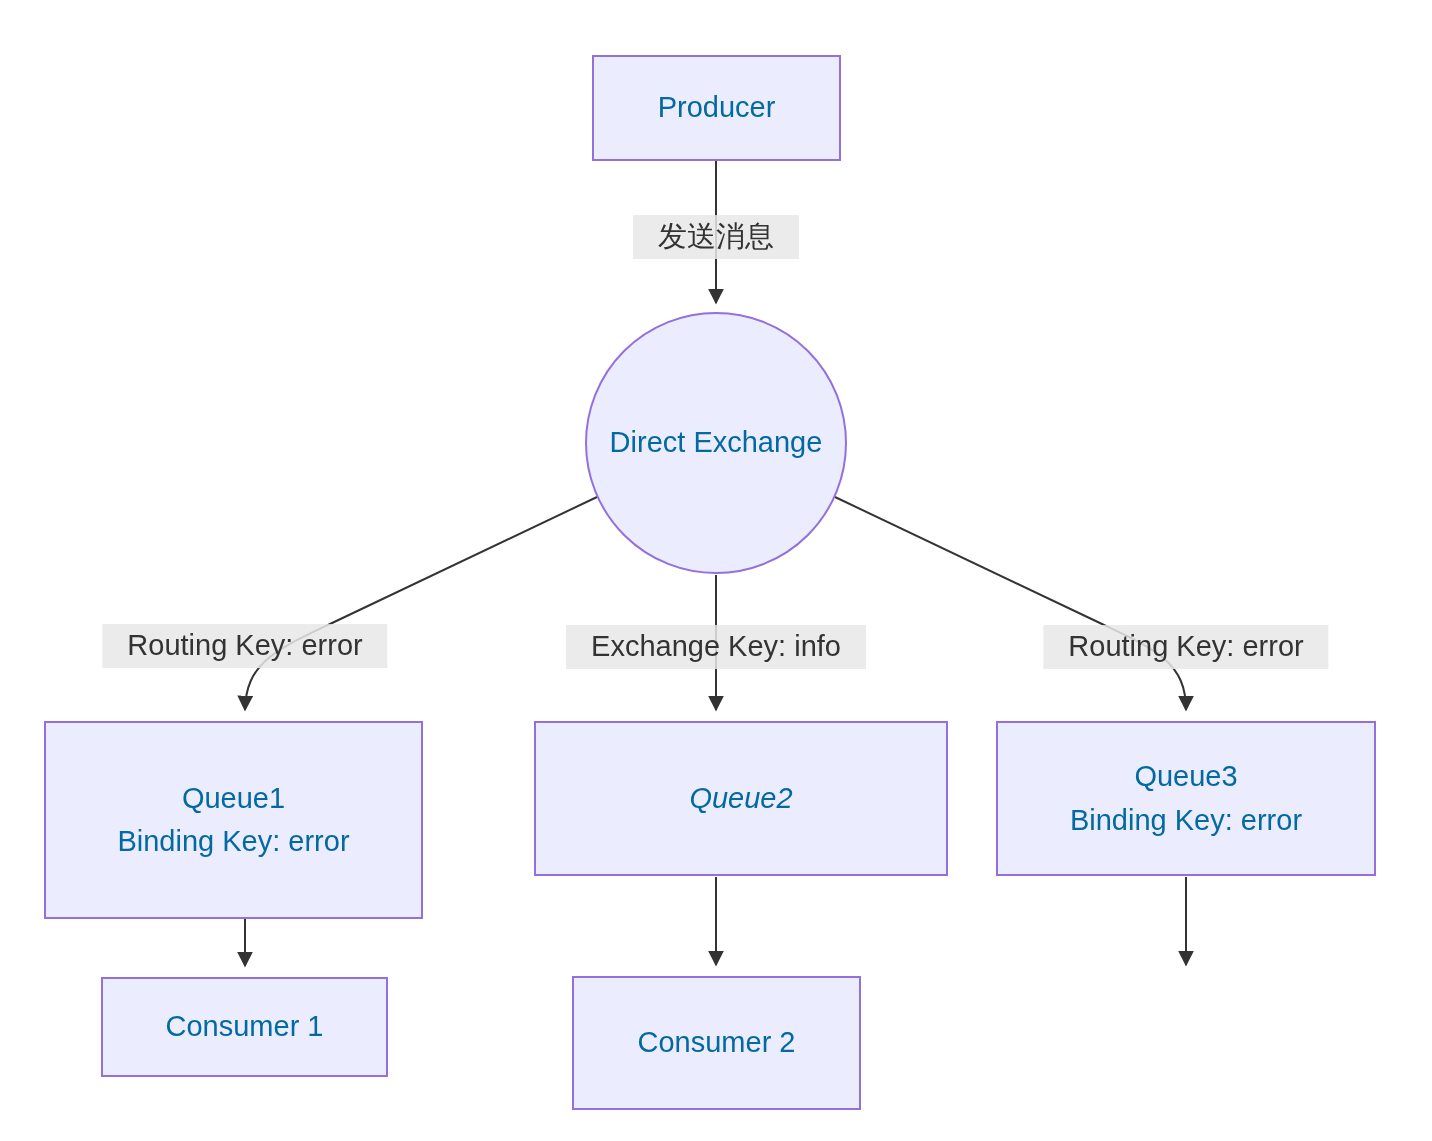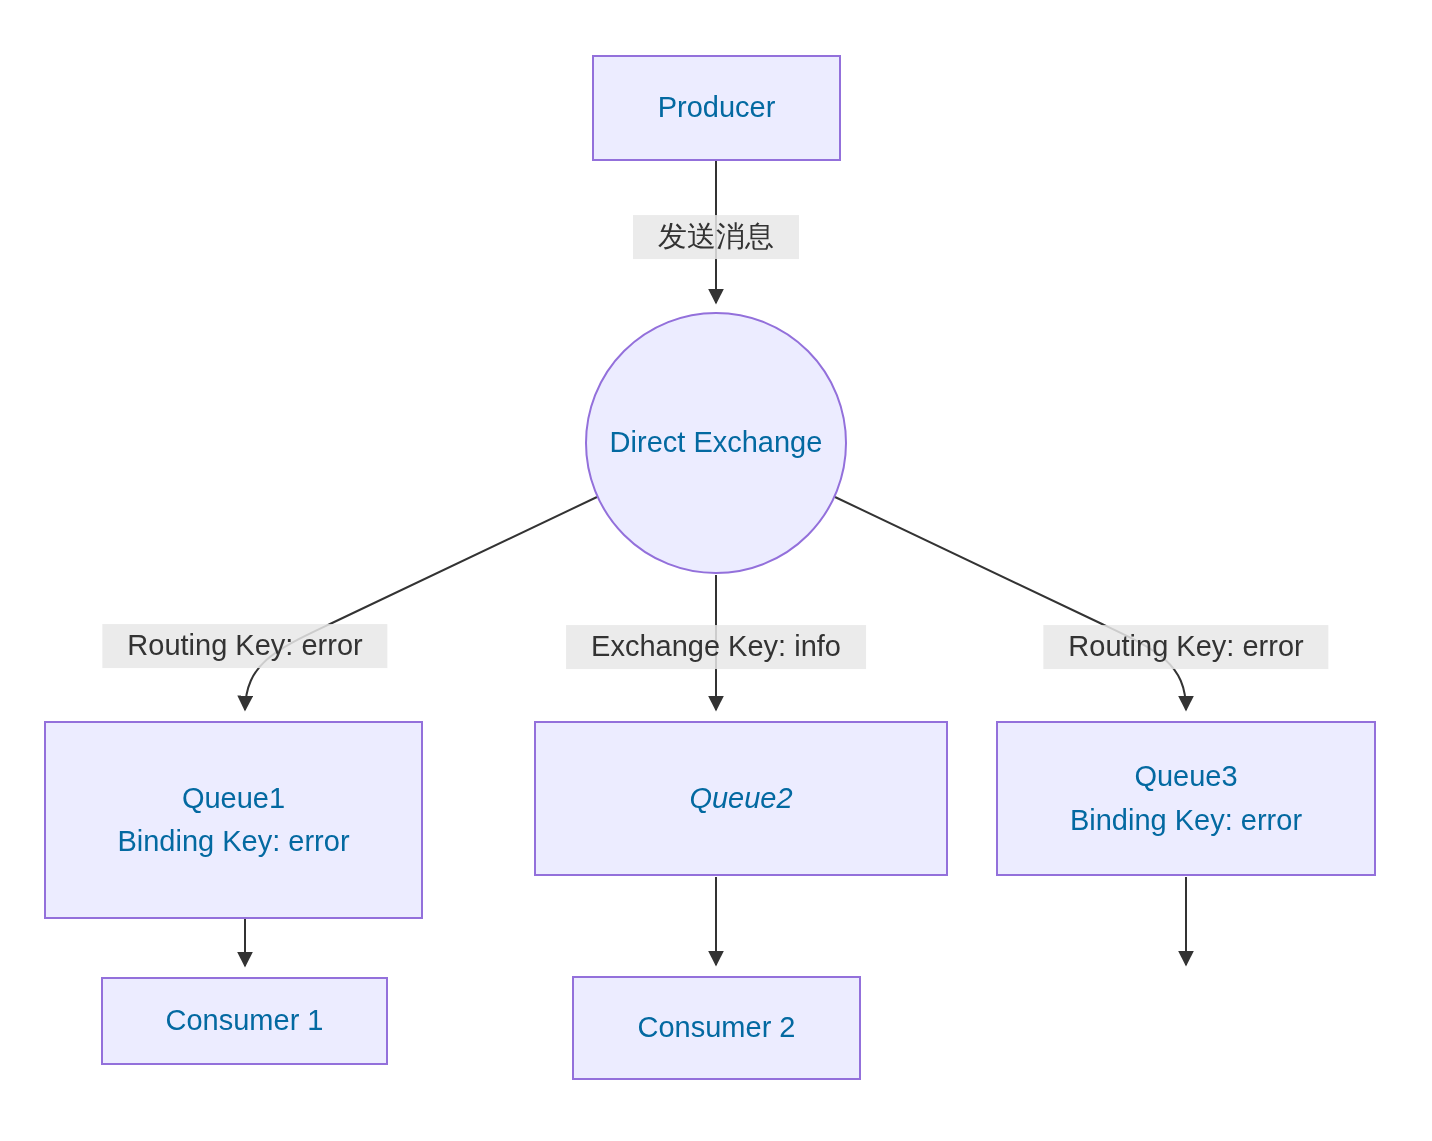--- a/index.html
+++ b/index.html
@@ -33,22 +33,22 @@
     justify-content: center;
     font-size: 29px;
     line-height: 1.5;
     text-align: center;
   }
   .node.rect-producer   { left: 592px; top: 55px;  width: 249px; height: 106px; }
   .node.circle-exchange { left: 585px; top: 312px; width: 262px; height: 262px; border-radius: 50%; }
   .node.rect-queue1     { left: 44px;  top: 721px; width: 379px; height: 198px; }
   .node.rect-queue2     { left: 534px; top: 721px; width: 414px; height: 155px; font-style: italic; }
   .node.rect-queue3     { left: 996px; top: 721px; width: 380px; height: 155px; }
-  .node.rect-consumer1  { left: 101px; top: 977px; width: 287px; height: 88px; }
-  .node.rect-consumer2  { left: 572px; top: 976px; width: 289px; height: 104px; }
+  .node.rect-consumer1  { left: 101px; top: 977px; width: 287px; height: 100px; }
+  .node.rect-consumer2  { left: 572px; top: 976px; width: 289px; height: 134px; }
   .node.rect-consumer3  { left: 1043px;top: 976px; width: 287px; height: 108px; }
   .edge-label {
     position: absolute;
     transform: translate(-50%, -50%);
     background: rgba(232, 232, 232, 0.85);
     color: #333333;
     font-size: 29px;
     line-height: 1.1;
     padding: 6px 25px;
     white-space: nowrap;

